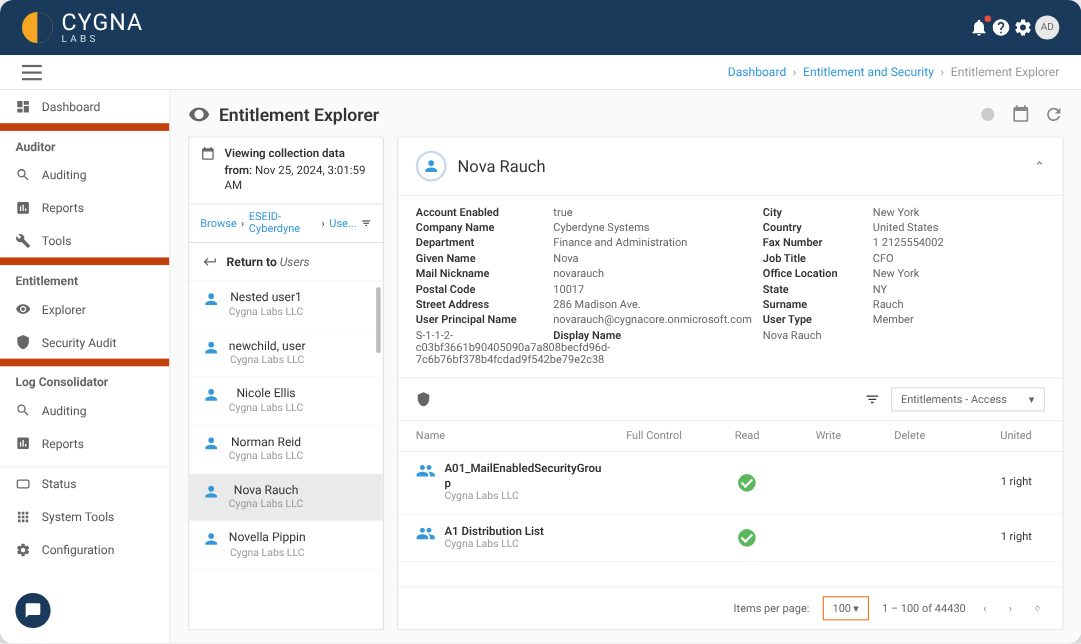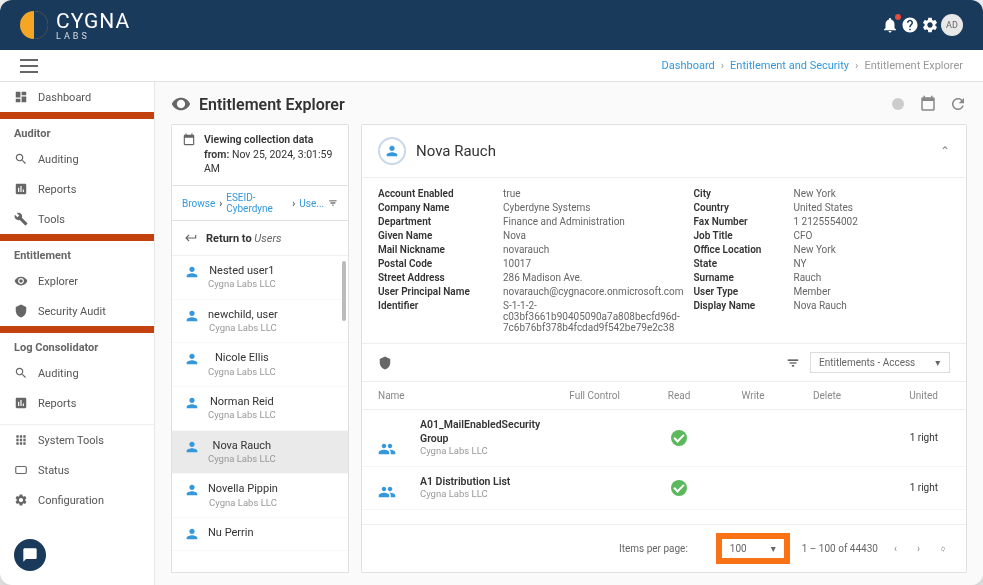--- a/index.html
+++ b/index.html
@@ -76,31 +76,31 @@
 
 .access-bar { padding: 8px 16px; display: flex; justify-content: space-between; align-items: center; border-bottom: 1px solid #eee; }
 .access-text { display: flex; align-items: center; gap: 6px; font-size: 10px; color: #666; }
 .access-text b { color: #333; font-weight: 600; }
 .access-controls { display: flex; align-items: center; gap: 10px; }
 .dropdown { border: 1px solid #ddd; padding: 4px 8px; font-size: 10px; color: #666; display: flex; align-items: center; gap: 20px; cursor: pointer; min-width: 140px; justify-content: flex-start; }
 
 .table-head { display: grid; grid-template-columns: 1.6fr 0.9fr 0.7fr 0.7fr 0.7fr 0.7fr 12px; padding: 8px 16px; font-size: 10px; color: #888; border-bottom: 1px solid #eee; }
 .table-body { flex: 1; overflow-y: auto; }
 .table-row { display: grid; grid-template-columns: 1.6fr 0.9fr 0.7fr 0.7fr 0.7fr 0.7fr 12px; padding: 8px 16px; font-size: 10px; align-items: center; border-bottom: 1px solid #f5f5f5; }
-.res-name { display: flex; gap: 24px; align-items: flex-end; }
+.res-name { display: flex; gap: 8px; align-items: flex-start; }
 .res-text { display: flex; flex-direction: column; line-height: 1.3; }
 .res-text .t { font-weight: 600; color: #333; font-size: 10.5px; word-break: break-word; }
 .res-text .o { color: #999; font-size: 9.5px; }
 .check { width: 16px; height: 16px; background: #5cb85c; border-radius: 50%; margin: 0 auto; position: relative; }
 .check::after { content: ''; position: absolute; left: 5px; top: 2px; width: 4px; height: 8px; border: solid #fff; border-width: 0 2px 2px 0; transform: rotate(45deg); }
 .cell-center { text-align: center; }
 .cell-right { text-align: right; }
 
 .pagination { padding: 8px 16px; display: flex; justify-content: flex-end; align-items: center; gap: 12px; font-size: 10px; color: #666; border-top: 1px solid #eee; }
-.page-select { border: 6px solid #f97316; padding: 4px 8px; display: flex; align-items: center; gap: 24px; cursor: pointer; margin-left: 16px; }
+.page-select { border: 1px solid #f97316; padding: 4px 8px; display: flex; align-items: center; gap: 2px; cursor: pointer; }
 .page-btn { cursor: pointer; color: #888; padding: 0 4px; }
 
 .fab { position: absolute; left: 14px; bottom: 14px; width: 32px; height: 32px; background: #1a3a5c; border-radius: 50%; display: flex; align-items: center; justify-content: center; color: #fff; cursor: pointer; }
 
 svg { width: 100%; height: 100%; }
 </style>
 </head>
 <body>
 
 <div class="app">
@@ -218,33 +218,33 @@
             <svg viewBox="0 0 24 24" fill="currentColor">
               <path d="M19 3H5c-1.1 0-2 .9-2 2v14c0 1.1.9 2 2 2h14c1.1 0 2-.9 2-2V5c0-1.1-.9-2-2-2zM9 17H7v-7h2v7zm4 0h-2V7h2v10zm4 0h-2v-4h2v4z"></path>
             </svg>
           </span>
         <span>Reports</span>
       </div>
 
       <div style="border-top:1px solid #eee;margin-top:6px"></div>
       <div class="nav-item">
         <span class="nav-icon">
-            <svg viewBox="0 0 24 24" fill="currentColor">
-              <path d="M4 4h4v4H4zm6 0h4v4h-4zm6 0h4v4h-4zM4 10h4v4H4zm6 0h4v4h-4zm6 0h4v4h-4zM4 16h4v4H4zm6 0h4v4h-4zm6 0h4v4h-4z"></path>
-            </svg>
-          </span>
-        <span>System Tools</span>
-      </div>
-      <div class="nav-item">
-        <span class="nav-icon">
             <svg viewBox="0 0 24 24" fill="none" stroke="currentColor" stroke-width="2">
               <rect x="3" y="6" width="18" height="12" rx="2"></rect>
             </svg>
           </span>
         <span>Status</span>
+      </div>
+      <div class="nav-item">
+        <span class="nav-icon">
+            <svg viewBox="0 0 24 24" fill="currentColor">
+              <path d="M4 4h4v4H4zm6 0h4v4h-4zm6 0h4v4h-4zM4 10h4v4H4zm6 0h4v4h-4zm6 0h4v4h-4zM4 16h4v4H4zm6 0h4v4h-4zm6 0h4v4h-4z"></path>
+            </svg>
+          </span>
+        <span>System Tools</span>
       </div>
       <div class="nav-item">
         <span class="nav-icon">
             <svg viewBox="0 0 24 24" fill="currentColor">
               <path d="M19.14 12.94c.04-.3.06-.61.06-.94 0-.32-.02-.64-.07-.94l2.03-1.58c.18-.14.23-.41.12-.61l-1.92-3.32c-.12-.22-.37-.29-.59-.22l-2.39.96c-.5-.38-1.03-.7-1.62-.94l-.36-2.54c-.04-.24-.24-.41-.48-.41h-3.84c-.24 0-.43.17-.47.41l-.36 2.54c-.59.24-1.13.57-1.62.94l-2.39-.96c-.22-.08-.47 0-.59.22L2.74 8.87c-.12.21-.08.47.12.61l2.03 1.58c-.05.3-.09.63-.09.94s.02.64.07.94l-2.03 1.58c-.18.14-.23.41-.12.61l1.92 3.32c.12.22.37.29.59.22l2.39-.96c.5.38 1.03.7 1.62.94l.36 2.54c.05.24.24.41.48.41h3.84c.24 0 .44-.17.47-.41l.36-2.54c.59-.24 1.13-.56 1.62-.94l2.39.96c.22.08.47 0 .59-.22l1.92-3.32c.12-.22.07-.47-.12-.61l-2.01-1.58zM12 15.6c-1.98 0-3.6-1.62-3.6-3.6s1.62-3.6 3.6-3.6 3.6 1.62 3.6 3.6-1.62 3.6-3.6 3.6z"></path>
             </svg>
           </span>
         <span>Configuration</span>
       </div>
     </div>
@@ -356,29 +356,20 @@
       <span class="user-org">Cygna Labs LLC</span>
     </div>
                 </div>
                 <div class="user-row">
     <span class="user-icon"><svg viewBox="0 0 24 24" fill="currentColor">
                       <path d="M12 12c2.21 0 4-1.79 4-4s-1.79-4-4-4-4 1.79-4 4 1.79 4 4 4zm0 2c-2.67 0-8 1.34-8 4v2h16v-2c0-2.66-5.33-4-8-4z"></path>
                     </svg></span>
     <div class="user-row-text">
       <span class="user-name">Novella Pippin</span>
       <span class="user-org">Cygna Labs LLC</span>
-    </div>
-                </div>
-                <div class="user-row">
-    <span class="user-icon"><svg viewBox="0 0 24 24" fill="currentColor">
-                      <path d="M12 12c2.21 0 4-1.79 4-4s-1.79-4-4-4-4 1.79-4 4 1.79 4 4 4zm0 2c-2.67 0-8 1.34-8 4v2h16v-2c0-2.66-5.33-4-8-4z"></path>
-                    </svg></span>
-    <div class="user-row-text">
-      <span class="user-name">Nu Perrin</span>
-      <span class="user-org"></span>
     </div>
                 </div>
               </div>
             <div class="scrollbar-thumb"></div>
           </div>
         </div>
 
         <div class="right-col">
           <div class="detail-header">
             <div class="detail-title">
@@ -418,21 +409,20 @@
               <div class="k">State</div>
               <div class="v">NY</div>
               <div class="k">Street Address</div>
               <div class="v">286 Madison Ave.</div>
               <div class="k">Surname</div>
               <div class="v">Rauch</div>
               <div class="k">User Principal Name</div>
               <div class="v">novarauch@cygnacore.onmicrosoft.com</div>
               <div class="k">User Type</div>
               <div class="v">Member</div>
-              <div class="k">Identifier</div>
               <div class="v">S-1-1-2-c03bf3661b90405090a7a808becfd96d-7c6b76bf378b4fcdad9f542be79e2c38</div>
               <div class="k">Display Name</div>
               <div class="v">Nova Rauch</div>
             </div>
 
           <div class="access-bar">
             <div class="access-text">
               <span class="nav-icon" style="width:14px;height:14px">
                   <svg viewBox="0 0 24 24" fill="currentColor">
                     <path d="M12 1L3 5v6c0 5.55 3.84 10.74 9 12 5.16-1.26 9-6.45 9-12V5l-9-4z"></path>

